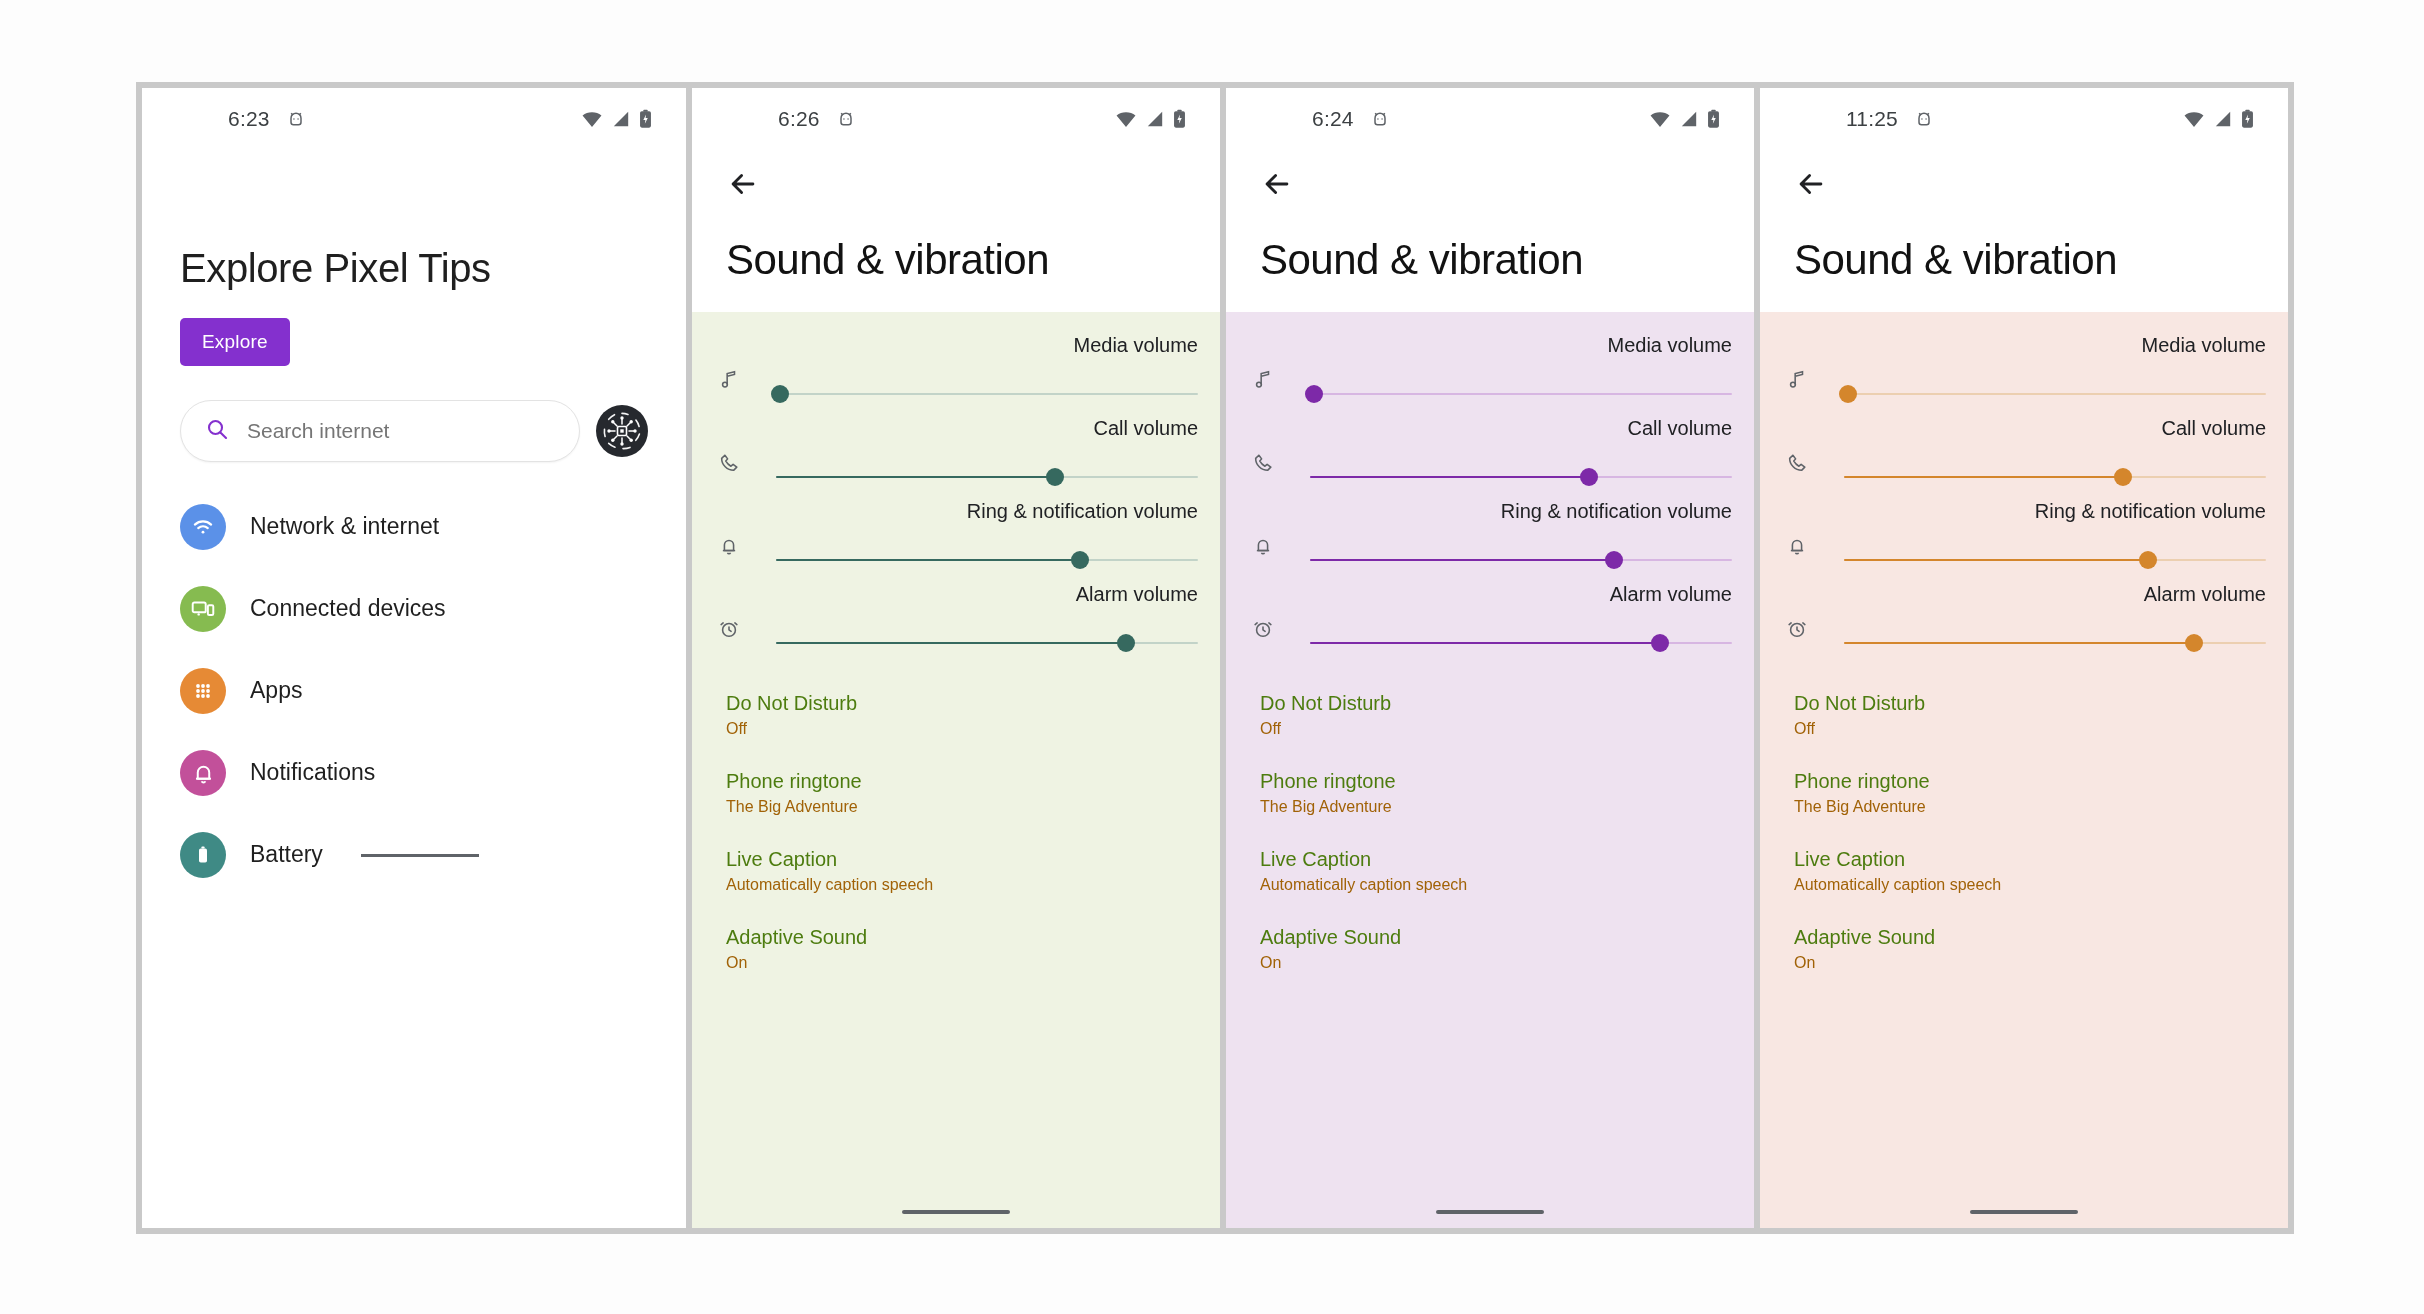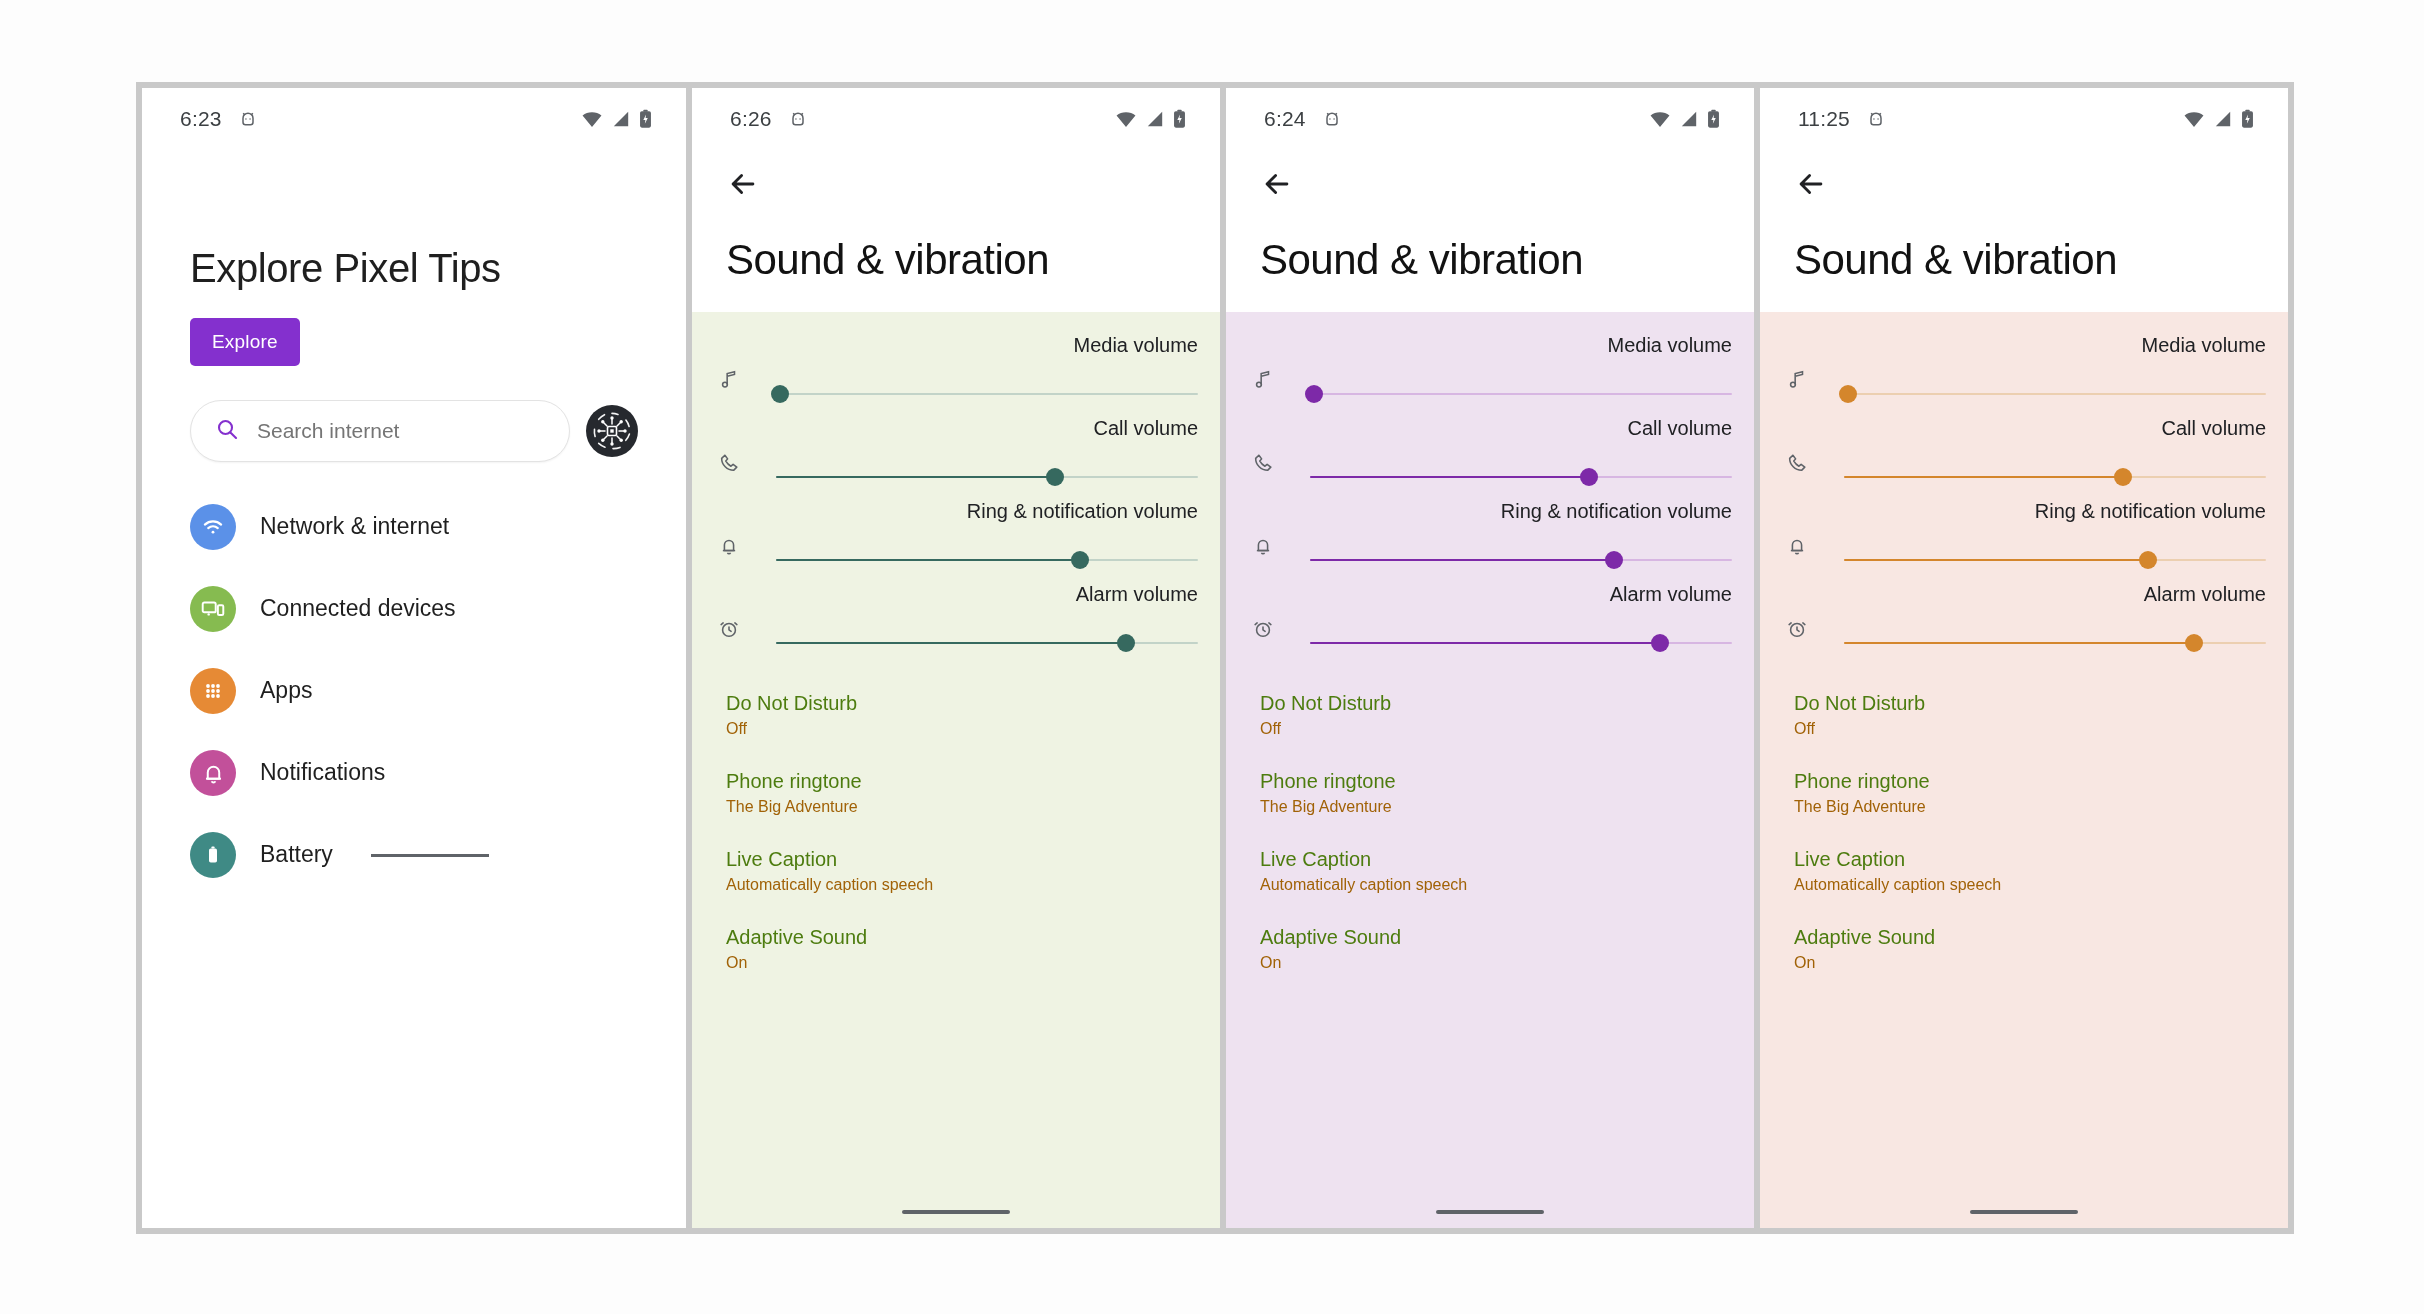--- a/index.html
+++ b/index.html
@@ -34,32 +34,33 @@
   .panel.p1 { width: 544px; }
   .panel.p2, .panel.p3, .panel.p4 { width: 528px; }
 
   
   .statusbar {
     position: relative;
     height: 62px;
     display: flex;
     align-items: center;
     padding: 0 34px 0 38px;
+    margin-left: 48px;
   }
   .sb-left { display: flex; align-items: center; gap: 16px; }
   .sb-time {
     font-size: 21px; color: #3c4043; letter-spacing: .2px;
     font-family: "Liberation Sans", sans-serif;
   }
   .sb-bug { width: 20px; height: 20px; display:block; }
   .sb-right { margin-left: auto; display: flex; align-items: center; gap: 9px; }
   .sb-right svg { display: block; }
 
   
-  .p1-body { padding: 0 48px; }
+  .p1-body { padding: 0 38px; }
   .p1-title {
     font-size: 40px; font-weight: 400; color: #1f1f1f;
     letter-spacing: -.4px; margin-top: 96px; line-height: 1.1;
   }
   .explore-btn {
     display: inline-block;
     margin-top: 28px;
     background: #8430ce;
     color: #ffffff;
     font-size: 19px;

